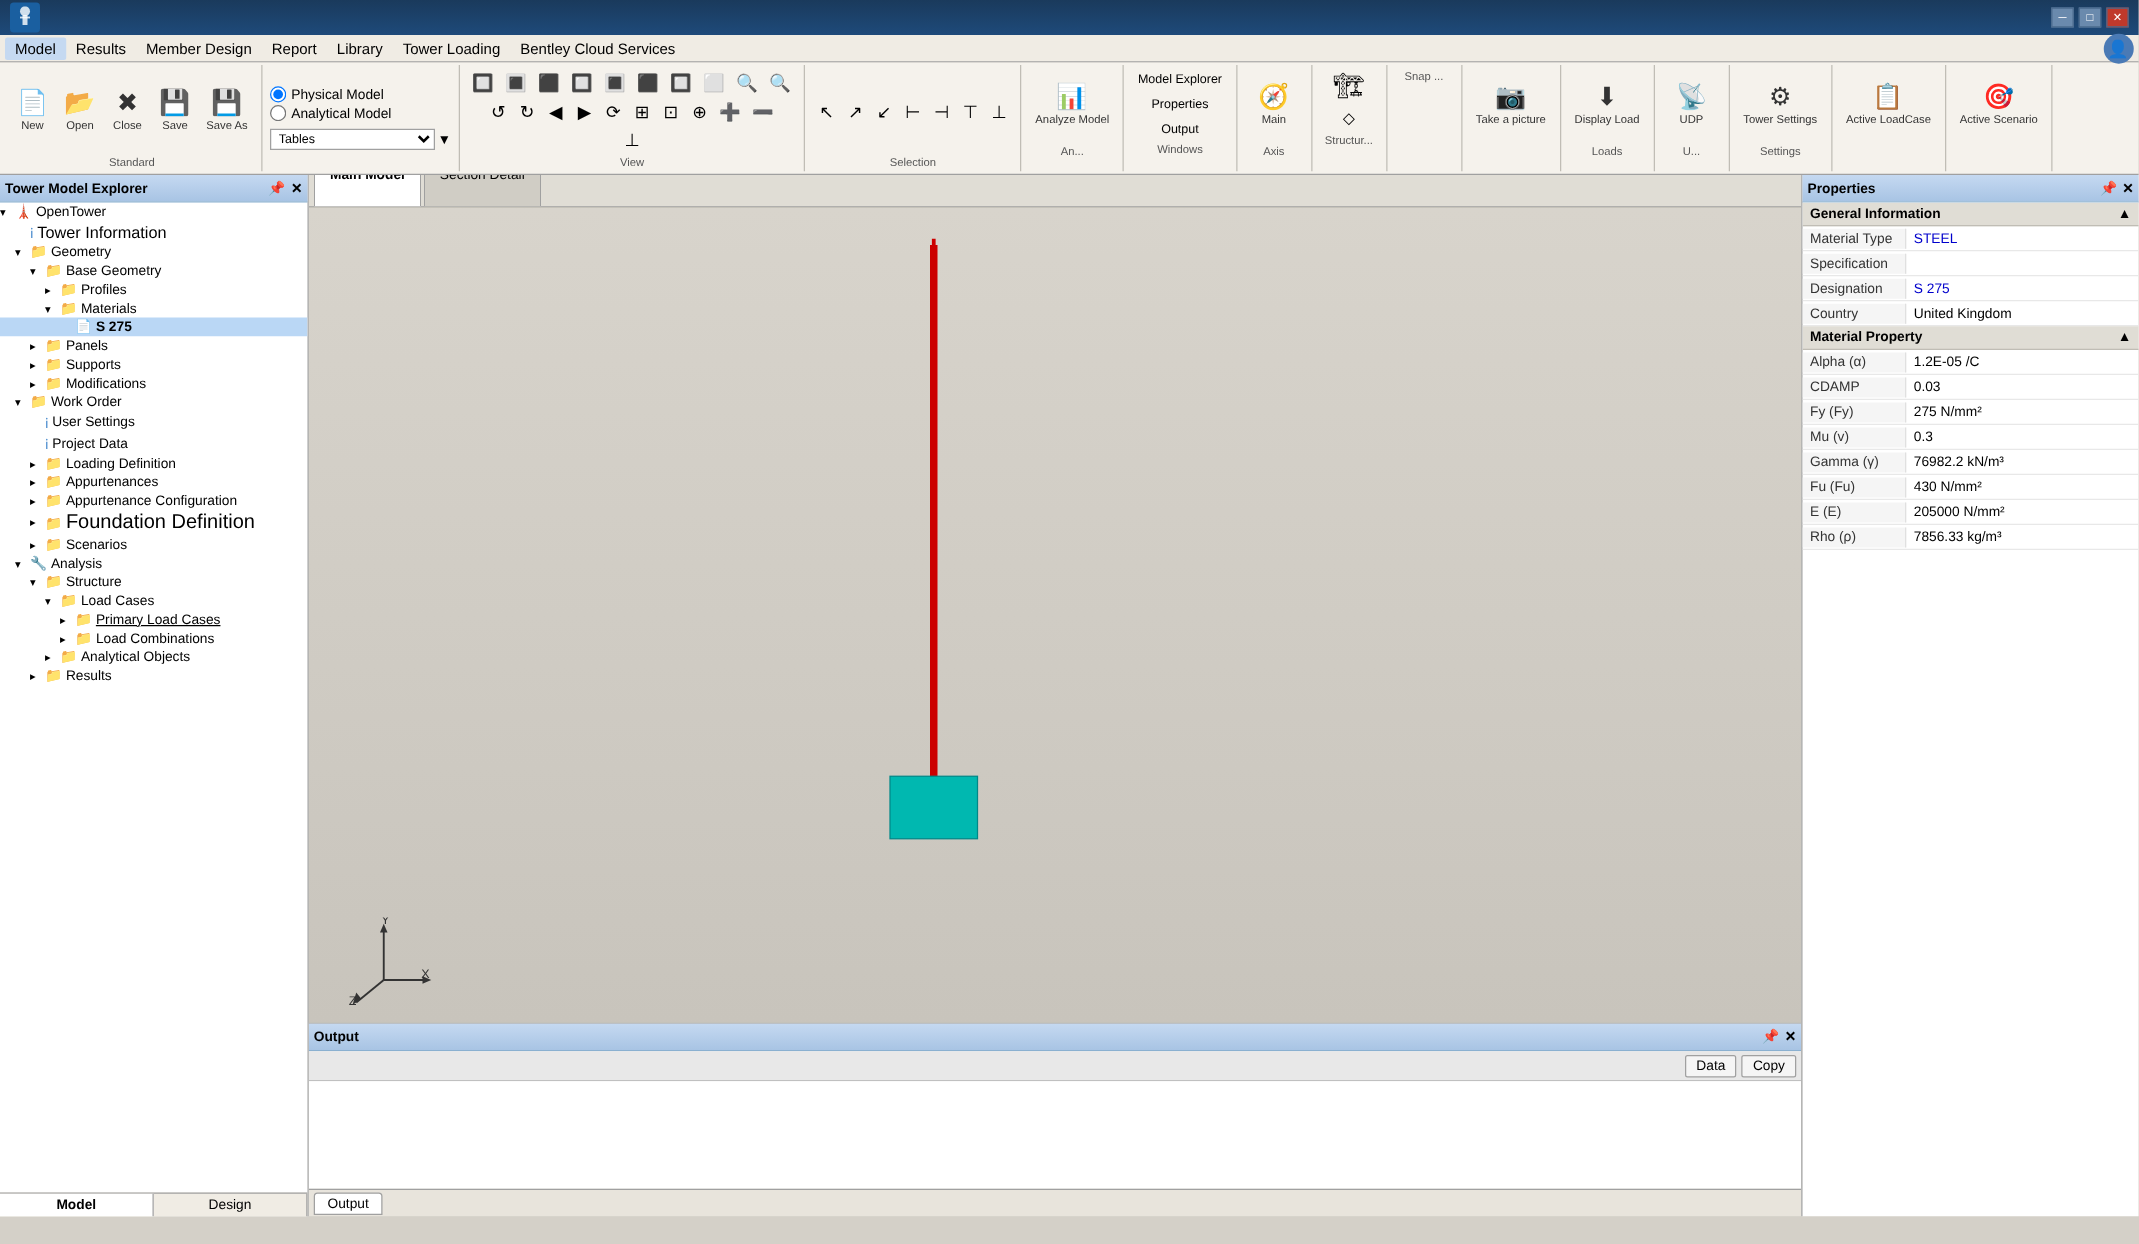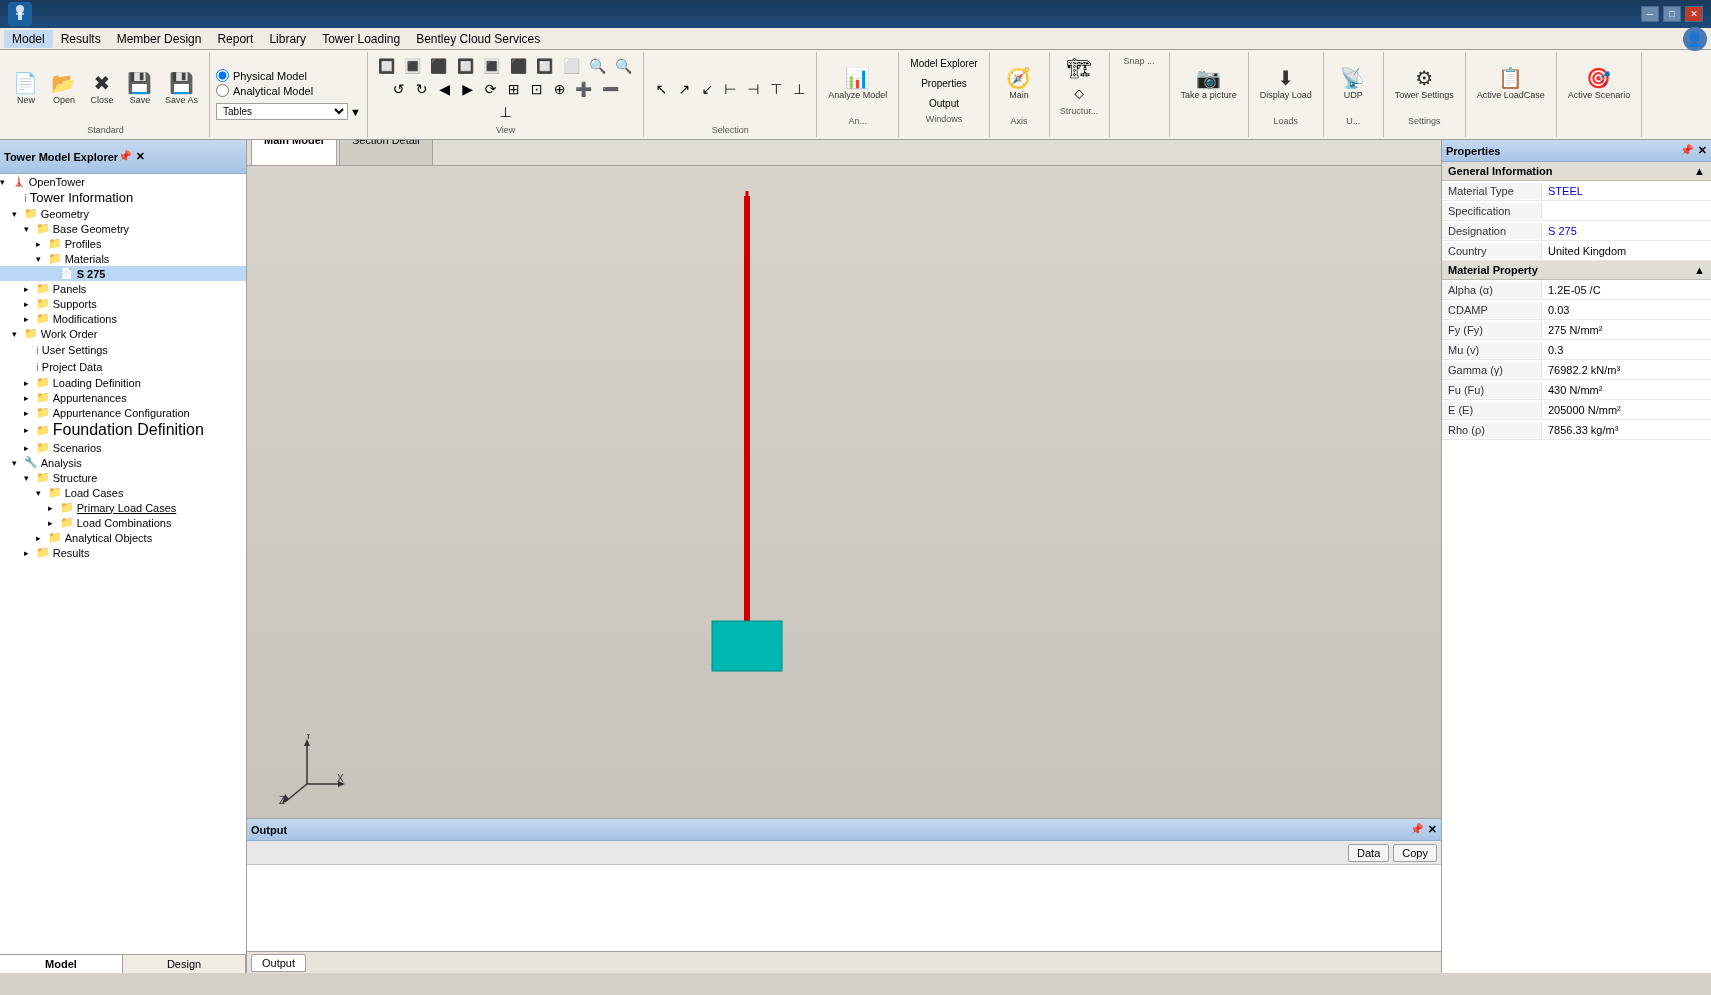--- a/index.html
+++ b/index.html
@@ -98,28 +98,29 @@
     
     #tree-panel {
       width: 247px;
       background: white;
       border-right: 1px solid #a0a0a0;
       display: flex;
       flex-direction: column;
       flex-shrink: 0;
     }
     #tree-header {
-      height: 34px;
+      height: 22px;
       background: linear-gradient(to bottom, #c5d9f1, #a8c4e4);
       border-bottom: 1px solid #8ab0d0;
       display: flex;
       align-items: center;
       padding: 0 4px;
       font-size: 11px;
       font-weight: bold;
+      justify-content: space-between;
     }
     #tree-content { flex: 1; overflow-y: auto; font-size: 11px; }
     .tree-node { display: flex; align-items: center; padding: 1px 0; cursor: pointer; white-space: nowrap; }
     .tree-node.selected { background: #c5d9f1; }
     .tree-label { font-size: 11px; }
     #tree-bottom-tabs { display: flex; border-top: 1px solid #a0a0a0; background: #f0ece4; }
     .tree-tab { flex: 1; padding: 3px; text-align: center; font-size: 11px; cursor: pointer; border-right: 1px solid #a0a0a0; }
     .tree-tab.active { background: white; font-weight: bold; }
 
     
@@ -261,21 +262,21 @@
       justify-content: space-between;
       border-bottom: 1px solid #c0bdb5;
     }
     .props-row {
       display: flex;
       border-bottom: 1px solid #e8e8e8;
       min-height: 20px;
       align-items: center;
     }
     .props-label {
-      width: 100px;
+      width: 83px;
       padding: 2px 6px;
       color: #333;
       background: #f5f5f5;
       border-right: 1px solid #e0e0e0;
       flex-shrink: 0;
       font-size: 11px;
     }
     .props-value {
       flex: 1;
       padding: 2px 6px;

